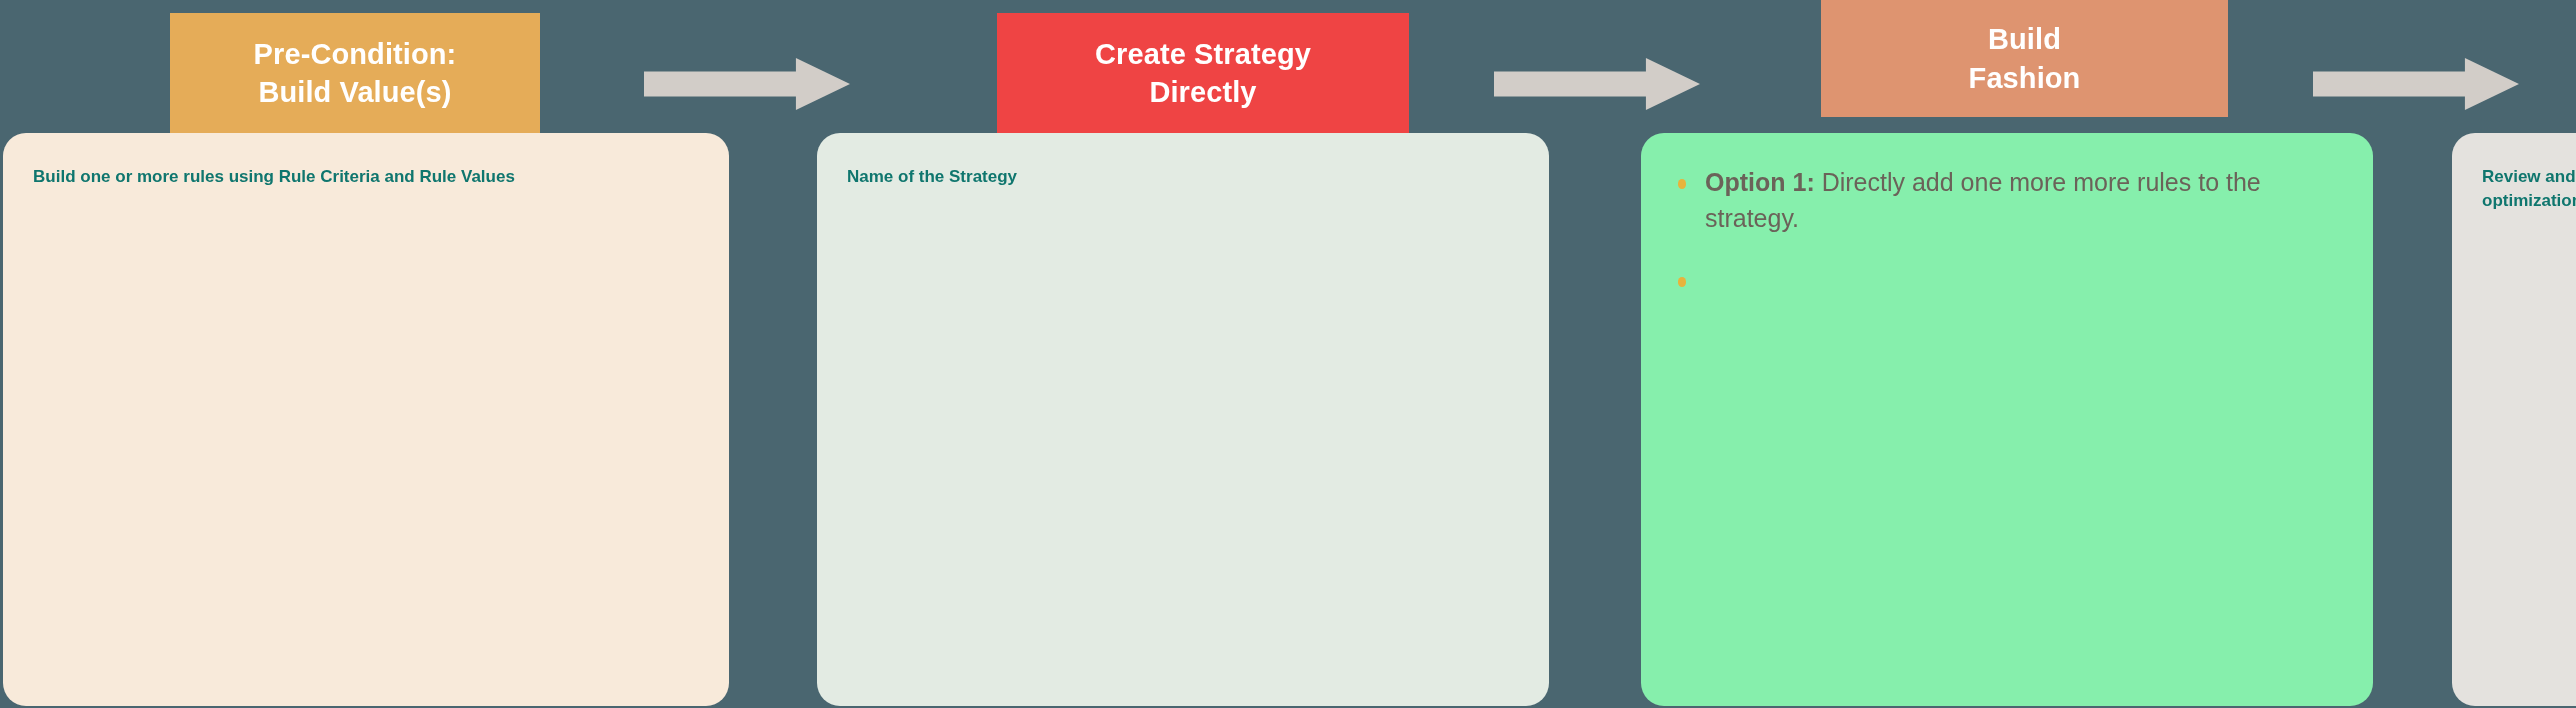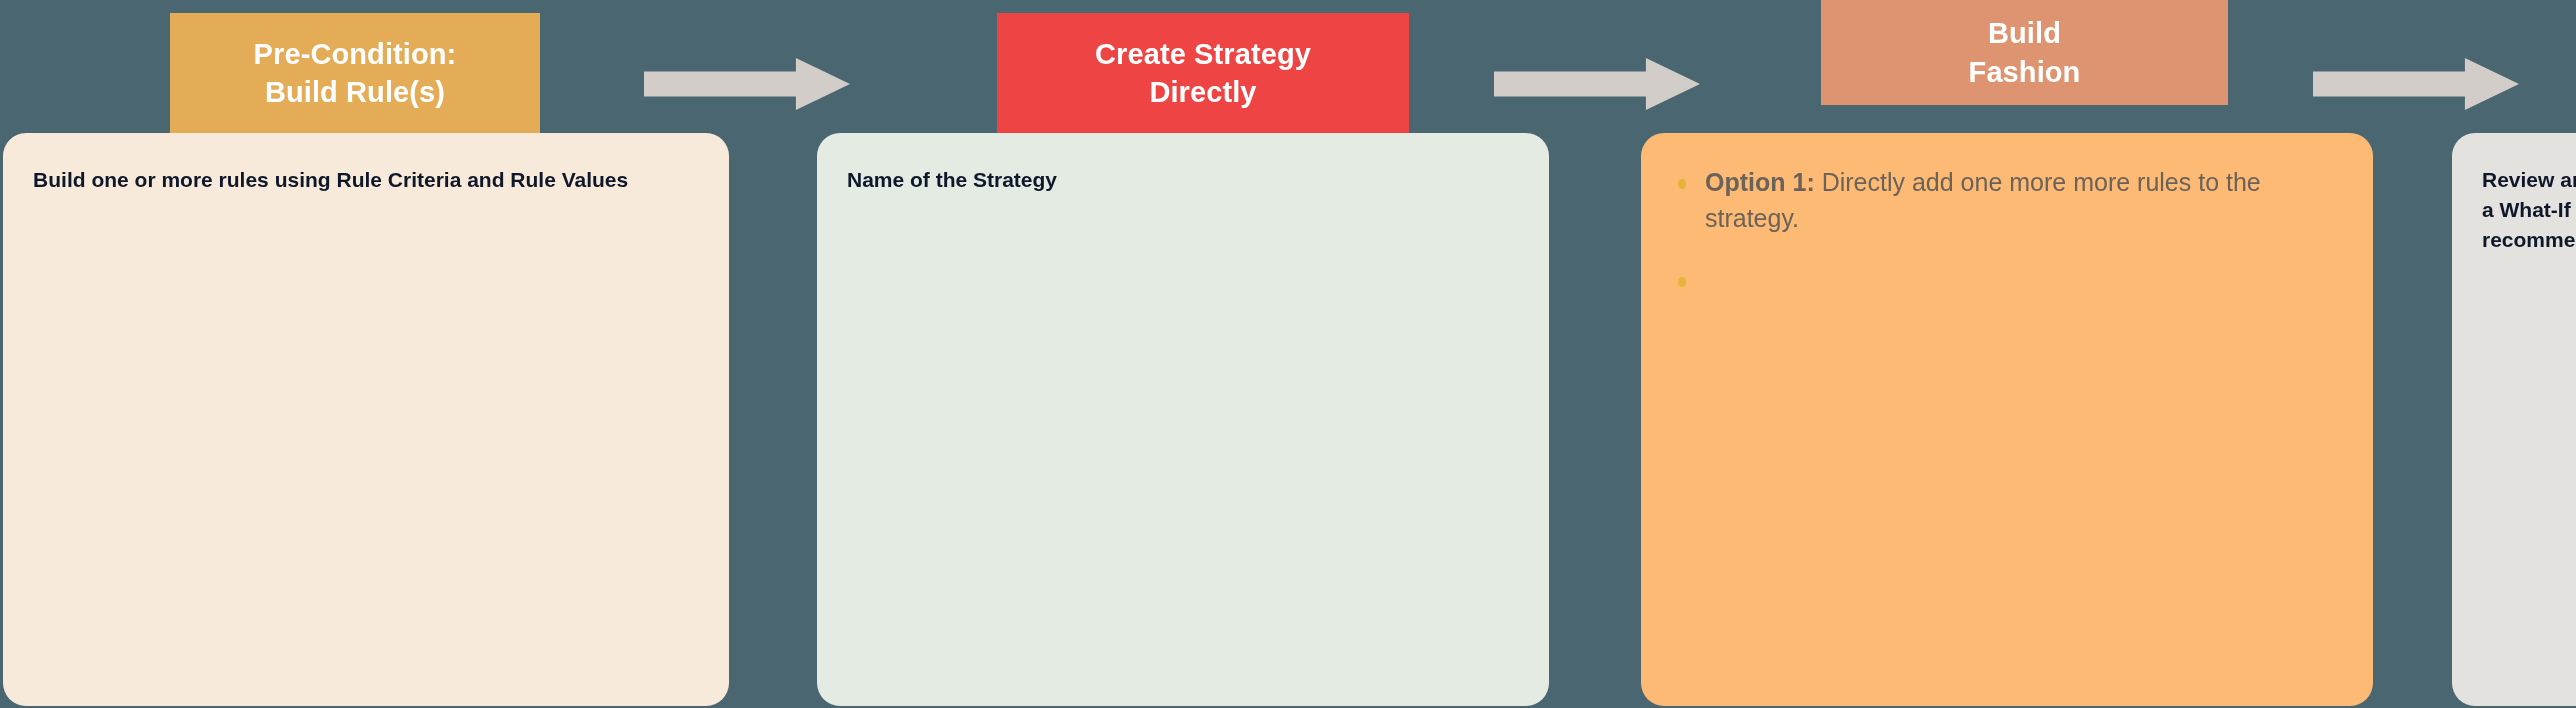--- a/index.html
+++ b/index.html
@@ -48,22 +48,22 @@
 
   
   .body-card {
     position: absolute;
     border-radius: 23px;
     box-sizing: border-box;
     padding: 32px 30px 20.6px 30px;
   }
 
   .card-text {
-    color: #0f172a;
-    font-size: 21px;
+    color: #0f766e;
+    font-size: 17px;
     line-height: 1.42;
   }
   .card-text .b { font-weight: bold; margin-top: 20px; }
 
   .para {
     margin: 0 0 24px 0;
     font-weight: bold;
   }
   .para.last { margin-bottom: 0; }
   .para .normal { font-weight: normal; }
@@ -120,21 +120,21 @@
   <div class="column" style="left:0px; width:732px;">
 
     <div class="body-card" style="left:3.1px; top:133px; width:726px; height:573px; background:#F8EADA;">
       <div class="card-text">
         <p class="block-bold">Build one or more rules using Rule Criteria and Rule Values</p>
       </div>
     </div>
 
     <div class="header-chip" style="left:152px; top:13.4px; width:370px; height:120px; background:#E5AC58;margin-left:18px;">
       <span class="hline">Pre-Condition:</span>
-      <span class="hline">Build Rule(s)</span>
+      <span class="hline">Build Value(s)</span>
     </div>
   </div>
 
   <div class="arrow" style="left:644px;">
     <svg viewBox="0 0 400 100" preserveAspectRatio="none">
       <polygon points="0,26 295,26 295,0 400,50 295,100 295,74 0,74" fill="#D2CDC8"></polygon>
     </svg>
   </div>
 
   <div class="column" style="left:817px; width:732px;">
@@ -154,33 +154,33 @@
   </div>
 
   <div class="arrow" style="left:1494px;">
     <svg viewBox="0 0 400 100" preserveAspectRatio="none">
       <polygon points="0,26 295,26 295,0 400,50 295,100 295,74 0,74" fill="#D2CDC8"></polygon>
     </svg>
   </div>
 
   <div class="column" style="left:1641px; width:732px;">
 
-    <div class="body-card" style="left:0px; top:133px; width:732px; height:573px; background:#fdba74;">
+    <div class="body-card" style="left:0px; top:133px; width:732px; height:573px; background:#86efac;">
       <ul class="bullet-list">
         <li class="bullet-item">
           <span class="bullet-dot"></span>
           <span class="bullet-text"><span class="b">Option 1:</span><span> Directly add one more more rules to the strategy.</span></span>
         </li>
         <li class="bullet-item">
           <span class="bullet-dot"></span>
         </li>
       </ul>
     </div>
 
-    <div class="header-chip" style="left:180px; top:0px; width:407px; height:105px; background:#DE9470;text-align:right;">
+    <div class="header-chip" style="left:180px; top:0px; width:407px; height:117px; background:#DE9470;text-align:right;">
       <span class="hline">Build</span>
       <span class="hline">Fashion</span>
     </div>
   </div>
 
   <div class="arrow" style="left:2313px;">
     <svg viewBox="0 0 400 100" preserveAspectRatio="none">
       <polygon points="0,26 295,26 295,0 400,50 295,100 295,74 0,74" fill="#D2CDC8"></polygon>
     </svg>
   </div>

